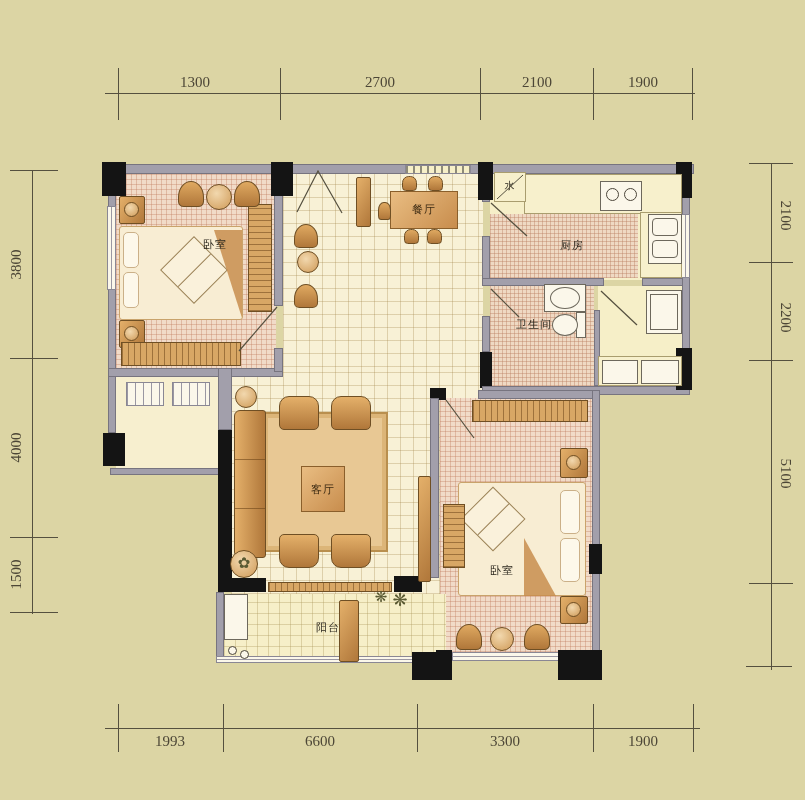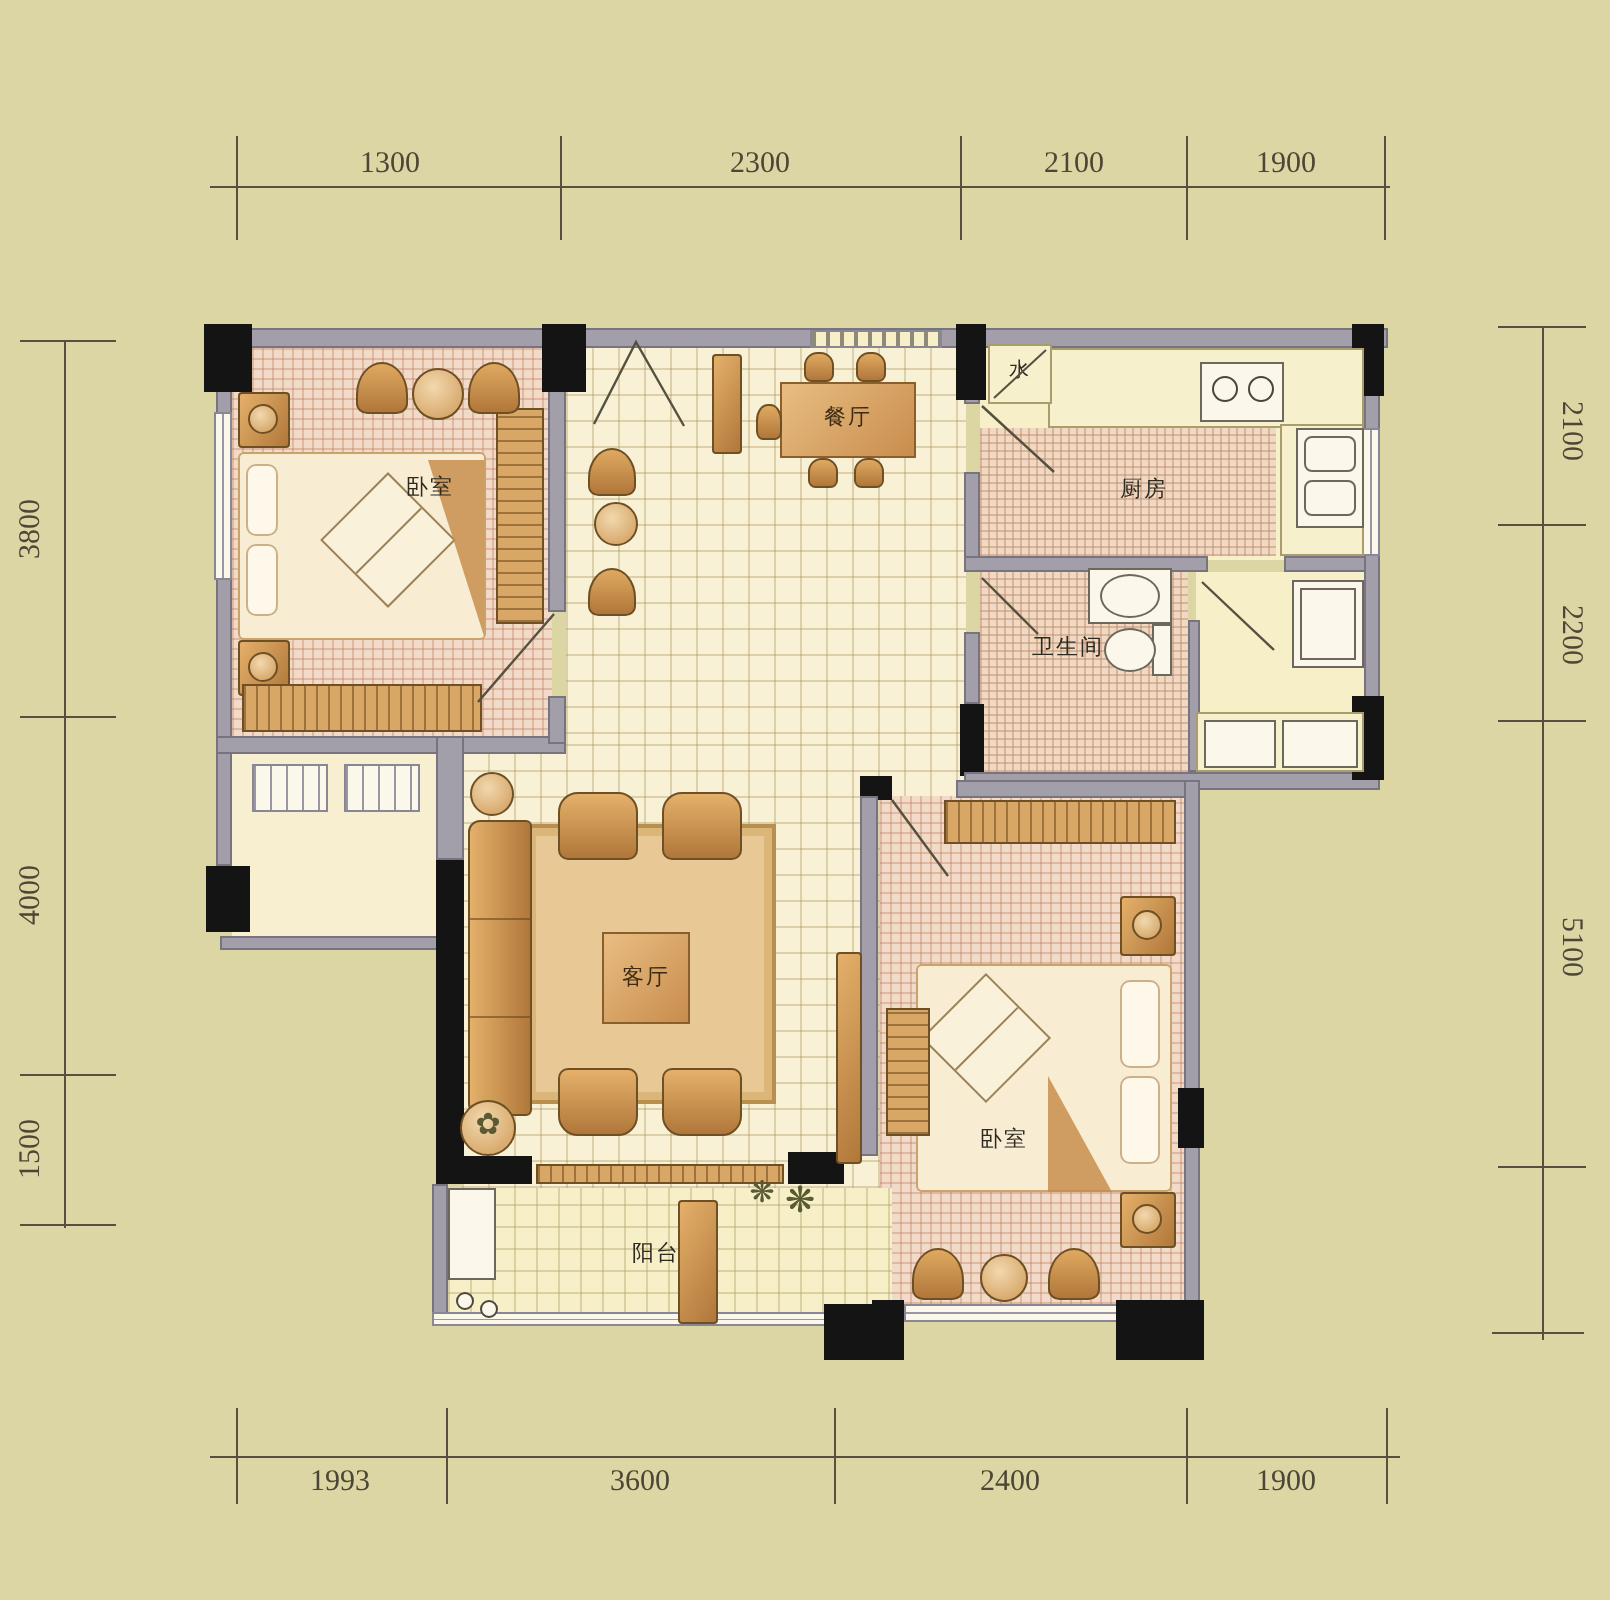--- a/index.html
+++ b/index.html
@@ -230,33 +230,33 @@
     <line x1="497" y1="199" x2="523" y2="175" stroke="#55503f" stroke-width="1"></line>
   </svg>
 
   <div class="a dline" style="left:105px;top:93px;width:590px;height:1px;"></div>
   <div class="a dline" style="left:118px;top:68px;width:1px;height:52px;"></div>
   <div class="a dline" style="left:280px;top:68px;width:1px;height:52px;"></div>
   <div class="a dline" style="left:480px;top:68px;width:1px;height:52px;"></div>
   <div class="a dline" style="left:593px;top:68px;width:1px;height:52px;"></div>
   <div class="a dline" style="left:692px;top:68px;width:1px;height:52px;"></div>
   <div class="a dim" style="left:165px;top:74px;width:60px;">1300</div>
-  <div class="a dim" style="left:350px;top:74px;width:60px;">2300</div>
+  <div class="a dim" style="left:350px;top:74px;width:60px;">2700</div>
   <div class="a dim" style="left:507px;top:74px;width:60px;">2100</div>
   <div class="a dim" style="left:613px;top:74px;width:60px;">1900</div>
 
   <div class="a dline" style="left:105px;top:728px;width:595px;height:1px;"></div>
   <div class="a dline" style="left:118px;top:704px;width:1px;height:48px;"></div>
   <div class="a dline" style="left:223px;top:704px;width:1px;height:48px;"></div>
   <div class="a dline" style="left:417px;top:704px;width:1px;height:48px;"></div>
   <div class="a dline" style="left:593px;top:704px;width:1px;height:48px;"></div>
   <div class="a dline" style="left:693px;top:704px;width:1px;height:48px;"></div>
   <div class="a dim" style="left:140px;top:733px;width:60px;">1993</div>
-  <div class="a dim" style="left:290px;top:733px;width:60px;">3600</div>
-  <div class="a dim" style="left:475px;top:733px;width:60px;">2400</div>
+  <div class="a dim" style="left:290px;top:733px;width:60px;">6600</div>
+  <div class="a dim" style="left:475px;top:733px;width:60px;">3300</div>
   <div class="a dim" style="left:613px;top:733px;width:60px;">1900</div>
 
   <div class="a dline" style="left:32px;top:170px;width:1px;height:444px;"></div>
   <div class="a dline" style="left:10px;top:170px;width:48px;height:1px;"></div>
   <div class="a dline" style="left:10px;top:358px;width:48px;height:1px;"></div>
   <div class="a dline" style="left:10px;top:537px;width:48px;height:1px;"></div>
   <div class="a dline" style="left:10px;top:612px;width:48px;height:1px;"></div>
   <div class="a dim rot-l" style="left:-14px;top:256px;width:60px;">3800</div>
   <div class="a dim rot-l" style="left:-14px;top:439px;width:60px;">4000</div>
   <div class="a dim rot-l" style="left:-14px;top:566px;width:60px;">1500</div>

